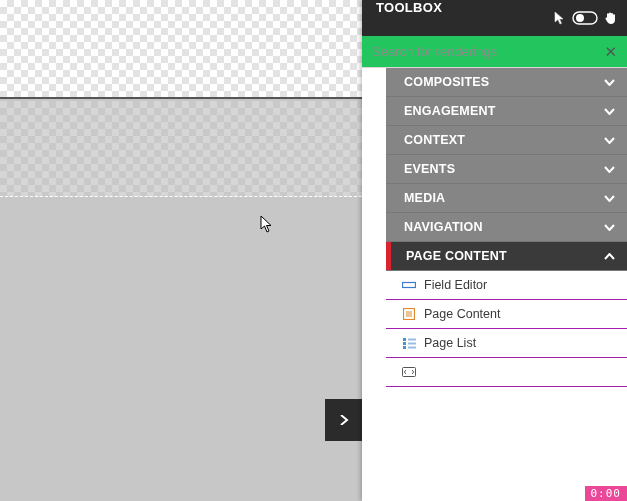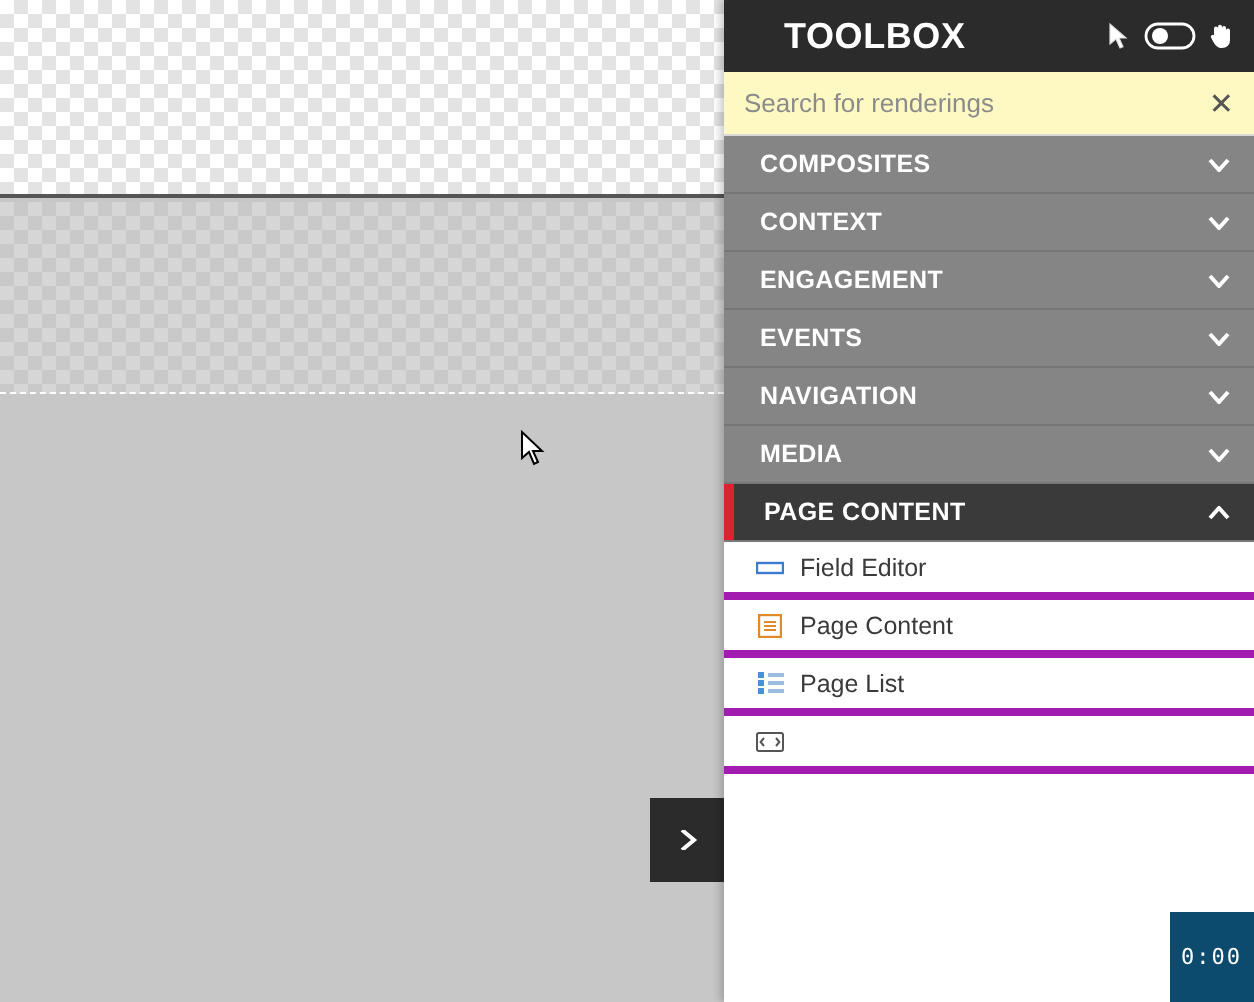--- a/index.html
+++ b/index.html
@@ -27,47 +27,47 @@
 
   .cursor-main { position:absolute; left:260px; top:215px; pointer-events:none; }
 
   .expand-btn { position:absolute; left:325px; top:399px; width:37px; height:42px;
     background:#2b2b2b; color:#fff; display:flex; align-items:center; justify-content:center; }
 
   
   .panel { position:absolute; left:362px; top:0; width:265px; height:501px; background:#fff;
     display:flex; flex-direction:column; box-shadow:-2px 0 4px rgba(0,0,0,0.2); }
 
-  .panel-header { background:#2b2b2b; color:#fff; height:36px; display:flex; align-items:center;
-    padding:0 10px 0 30px; font-size:18px; font-weight:700; letter-spacing:0.3px; }
+  .panel-header { background:#2b2b2b; color:#fff; height:36px; display:flex; 
+    padding:0 10px 0 14px; font-size:13px; font-weight:700; letter-spacing:0.3px; }
   .panel-header .spacer { flex:1; }
   .hdr-icon { margin-left:6px; display:flex; align-items:center; color:#e8e8e8; }
 
-  .search-row { display:flex; align-items:center; height:32px; background:#fef9c3;
+  .search-row { display:flex; align-items:center; height:32px; background:#22c55e;
     border-bottom:1px solid #d8d8d8; padding:0 8px 0 10px; }
   .search-row input { flex:1; border:none; outline:none; font-size:13px; color:#333; background:transparent; }
   .search-row input::placeholder { color:#8b8b8b; }
   .close-x { color:#555; font-size:15px; cursor:pointer; padding:0 2px; }
 
-  .cats { flex:1; overflow-y:auto; }
+  .cats { flex:1; overflow-y:auto;padding-left:24px; }
   .cat { display:flex; align-items:center; height:29px; background:#858585; color:#fff;
     font-size:12.5px; font-weight:700; padding:0 12px 0 18px; border-bottom:1px solid #777;
     cursor:pointer; letter-spacing:0.2px; }
   .cat .spacer { flex:1; }
   .chev { font-size:11px; }
 
   .cat.active { background:#3a3a3a; position:relative; padding-left:20px; }
   .cat.active::before { content:""; position:absolute; left:0; top:0; bottom:0; width:5px; background:#d9232e; }
 
   .item { display:flex; align-items:center; height:29px; background:#fff; color:#3a3a3a;
-    font-size:12.5px; padding-left:16px; border-bottom:4px solid #a21caf; cursor:pointer; }
+    font-size:12.5px; padding-left:16px; border-bottom:1px solid #a21caf; cursor:pointer; }
   .item-icon { width:14px; height:12px; margin-right:8px; display:flex; align-items:center; justify-content:center; }
 
-  .timer { position:absolute; right:0; bottom:0; background:#0c4a6e; color:#fff;
-    font-size:11px; font-family:monospace; padding:16px 6px; letter-spacing:1px; }
+  .timer { position:absolute; right:0; bottom:0; background:#ec4899; color:#fff;
+    font-size:11px; font-family:monospace; padding:1px 6px; letter-spacing:1px; }
 
   
   svg { display:block; }
 </style>
 </head>
 <body>
 
 <div class="stage">
 
   <div class="canvas">
@@ -117,57 +117,57 @@
         <div class="cat">
           <span>COMPOSITES</span>
           <span class="spacer"></span>
           <span class="chev">
             <svg width="11" height="7" viewBox="0 0 11 7">
               <path d="M1 1 L5.5 6 L10 1" fill="none" stroke="#fff" stroke-width="2"></path>
             </svg>
           </span>
         </div>
         <div class="cat">
+          <span>ENGAGEMENT</span>
+          <span class="spacer"></span>
+          <span class="chev">
+            <svg width="11" height="7" viewBox="0 0 11 7">
+              <path d="M1 1 L5.5 6 L10 1" fill="none" stroke="#fff" stroke-width="2"></path>
+            </svg>
+          </span>
+        </div>
+        <div class="cat">
           <span>CONTEXT</span>
           <span class="spacer"></span>
           <span class="chev">
             <svg width="11" height="7" viewBox="0 0 11 7">
               <path d="M1 1 L5.5 6 L10 1" fill="none" stroke="#fff" stroke-width="2"></path>
             </svg>
           </span>
         </div>
         <div class="cat">
-          <span>ENGAGEMENT</span>
-          <span class="spacer"></span>
-          <span class="chev">
-            <svg width="11" height="7" viewBox="0 0 11 7">
-              <path d="M1 1 L5.5 6 L10 1" fill="none" stroke="#fff" stroke-width="2"></path>
-            </svg>
-          </span>
-        </div>
-        <div class="cat">
           <span>EVENTS</span>
           <span class="spacer"></span>
           <span class="chev">
             <svg width="11" height="7" viewBox="0 0 11 7">
               <path d="M1 1 L5.5 6 L10 1" fill="none" stroke="#fff" stroke-width="2"></path>
             </svg>
           </span>
         </div>
         <div class="cat">
+          <span>MEDIA</span>
+          <span class="spacer"></span>
+          <span class="chev">
+            <svg width="11" height="7" viewBox="0 0 11 7">
+              <path d="M1 1 L5.5 6 L10 1" fill="none" stroke="#fff" stroke-width="2"></path>
+            </svg>
+          </span>
+        </div>
+        <div class="cat">
           <span>NAVIGATION</span>
-          <span class="spacer"></span>
-          <span class="chev">
-            <svg width="11" height="7" viewBox="0 0 11 7">
-              <path d="M1 1 L5.5 6 L10 1" fill="none" stroke="#fff" stroke-width="2"></path>
-            </svg>
-          </span>
-        </div>
-        <div class="cat">
-          <span>MEDIA</span>
           <span class="spacer"></span>
           <span class="chev">
             <svg width="11" height="7" viewBox="0 0 11 7">
               <path d="M1 1 L5.5 6 L10 1" fill="none" stroke="#fff" stroke-width="2"></path>
             </svg>
           </span>
         </div>
         <div class="cat active">
           <span>PAGE CONTENT</span>
           <span class="spacer"></span>

